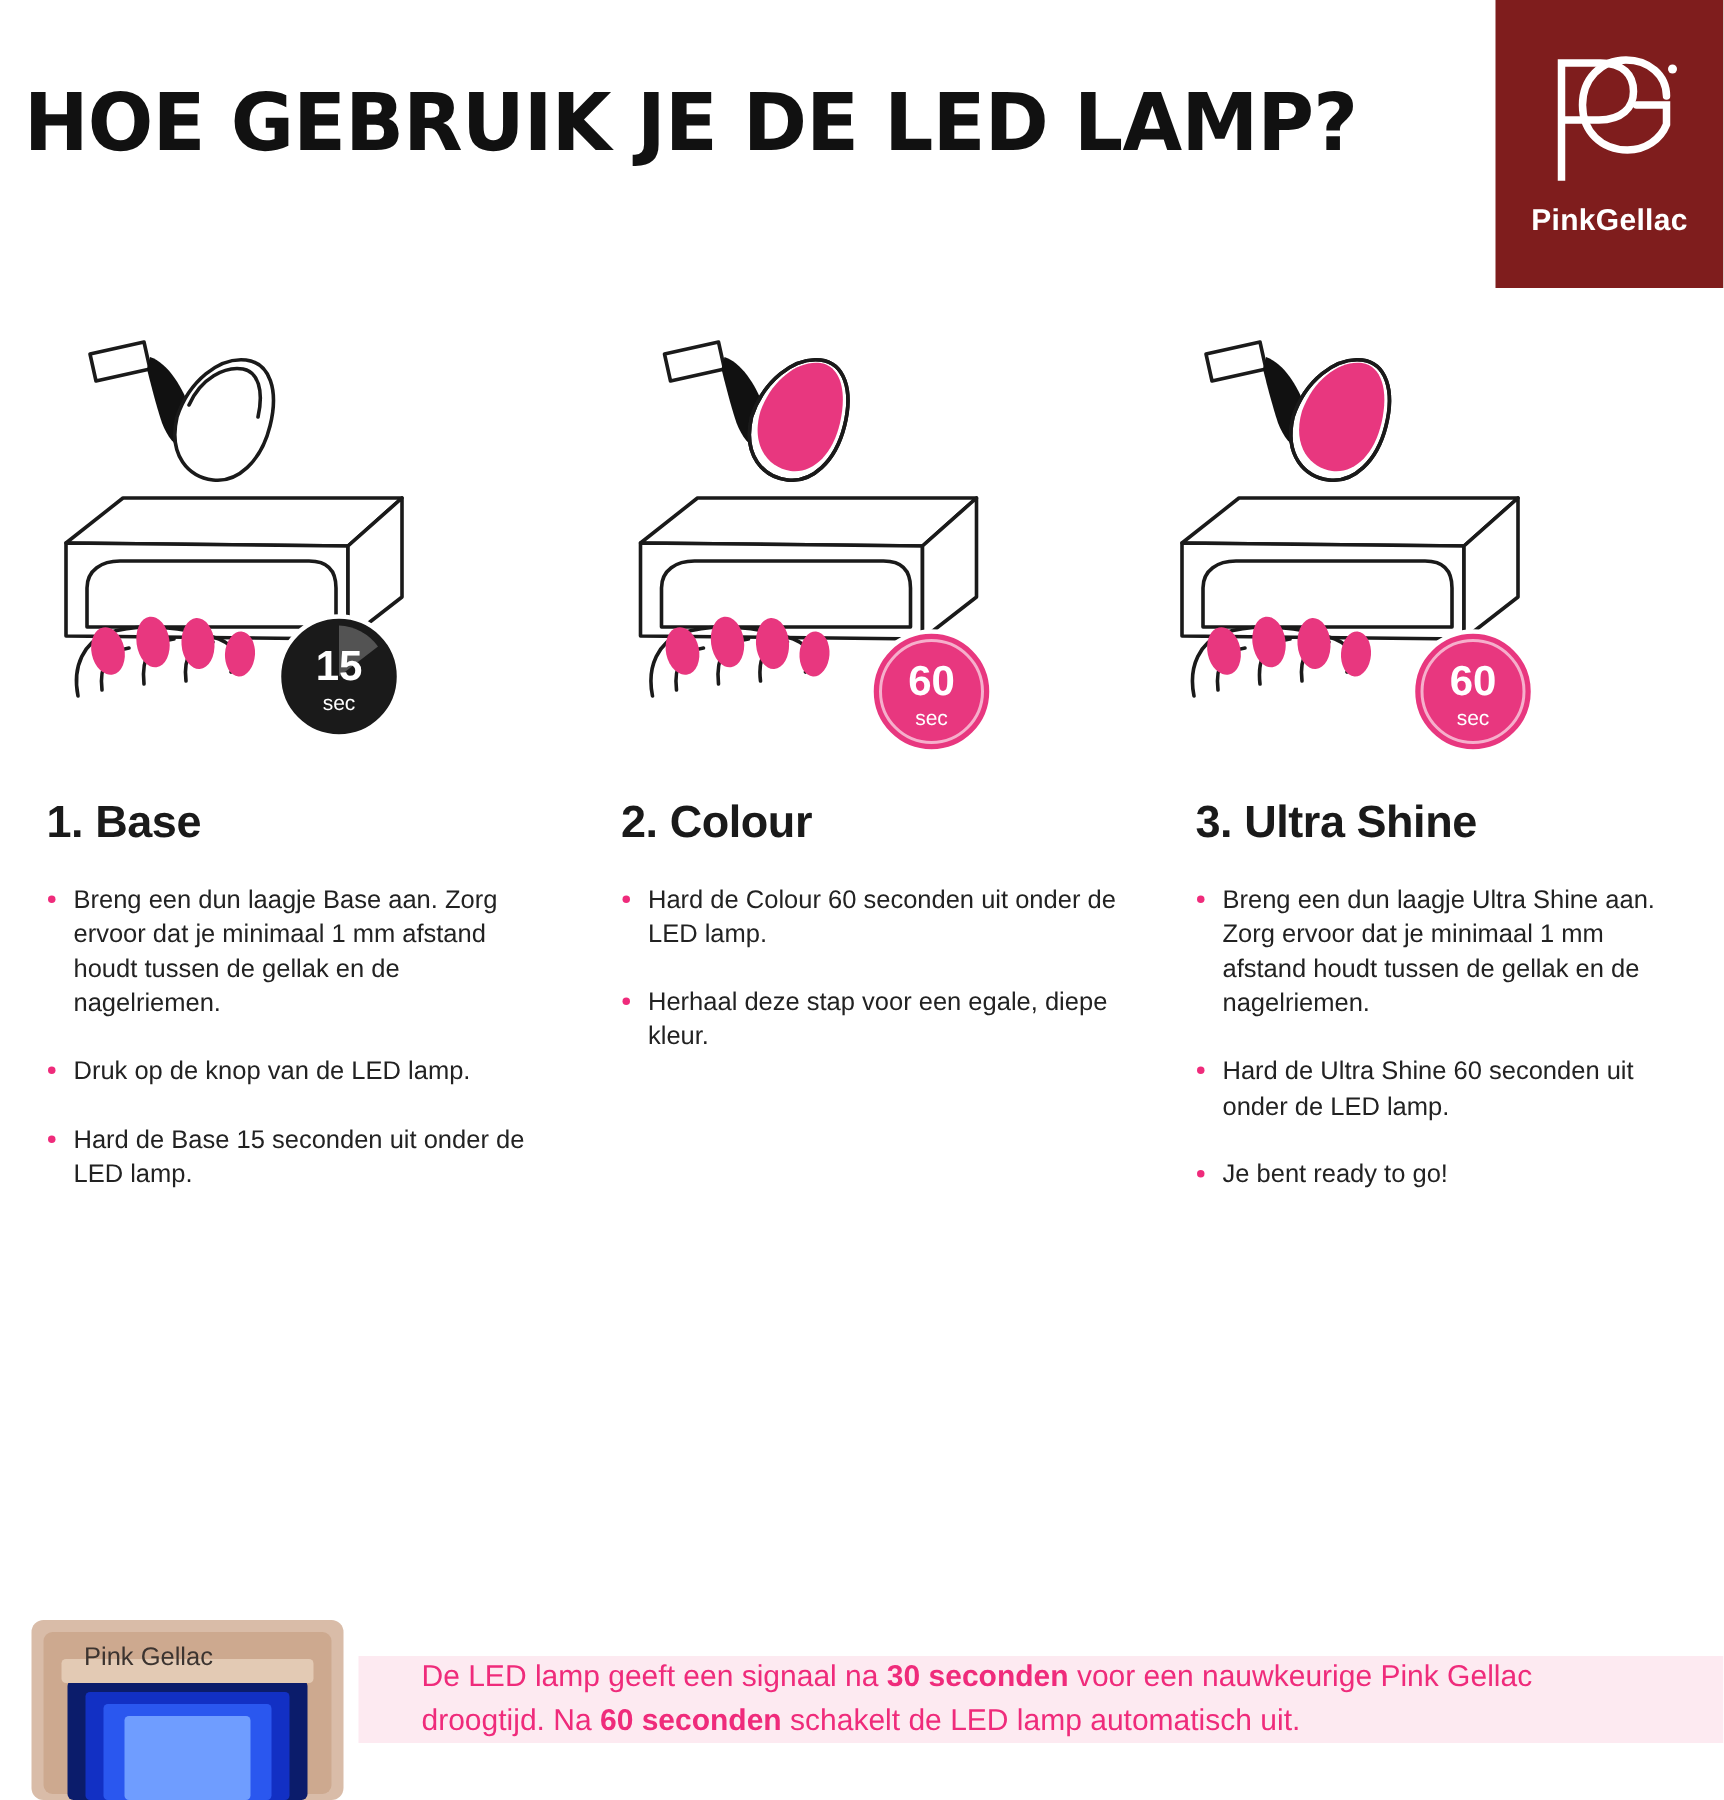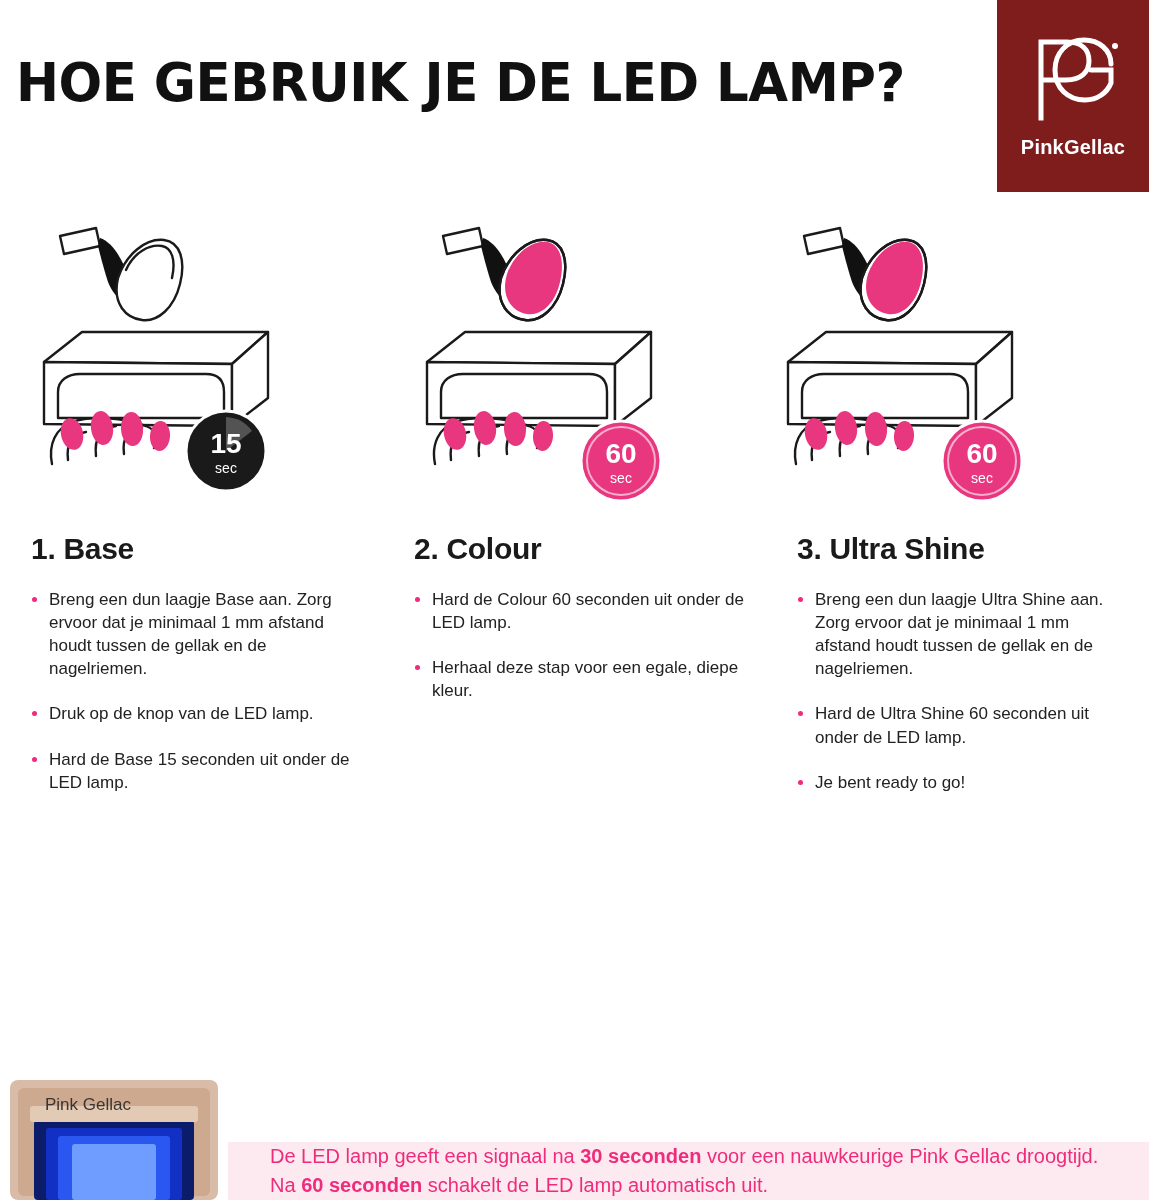--- a/index.html
+++ b/index.html
@@ -111,21 +111,22 @@
   }
 
   
   .footer {
     position: absolute;
     left: 0;
     bottom: 0;
     width: 1149px;
     height: 134px;
     display: flex;
-    align-items: flex-end;
+    align-items: center;
+    padding-left: 11px;
   }
   .footer-lamp {
     width: 228px;
     height: 134px;
     position: relative;
     flex: 0 0 228px;
   }
   .footer-note {
     flex: 1;
     background: #fdeaf1;

